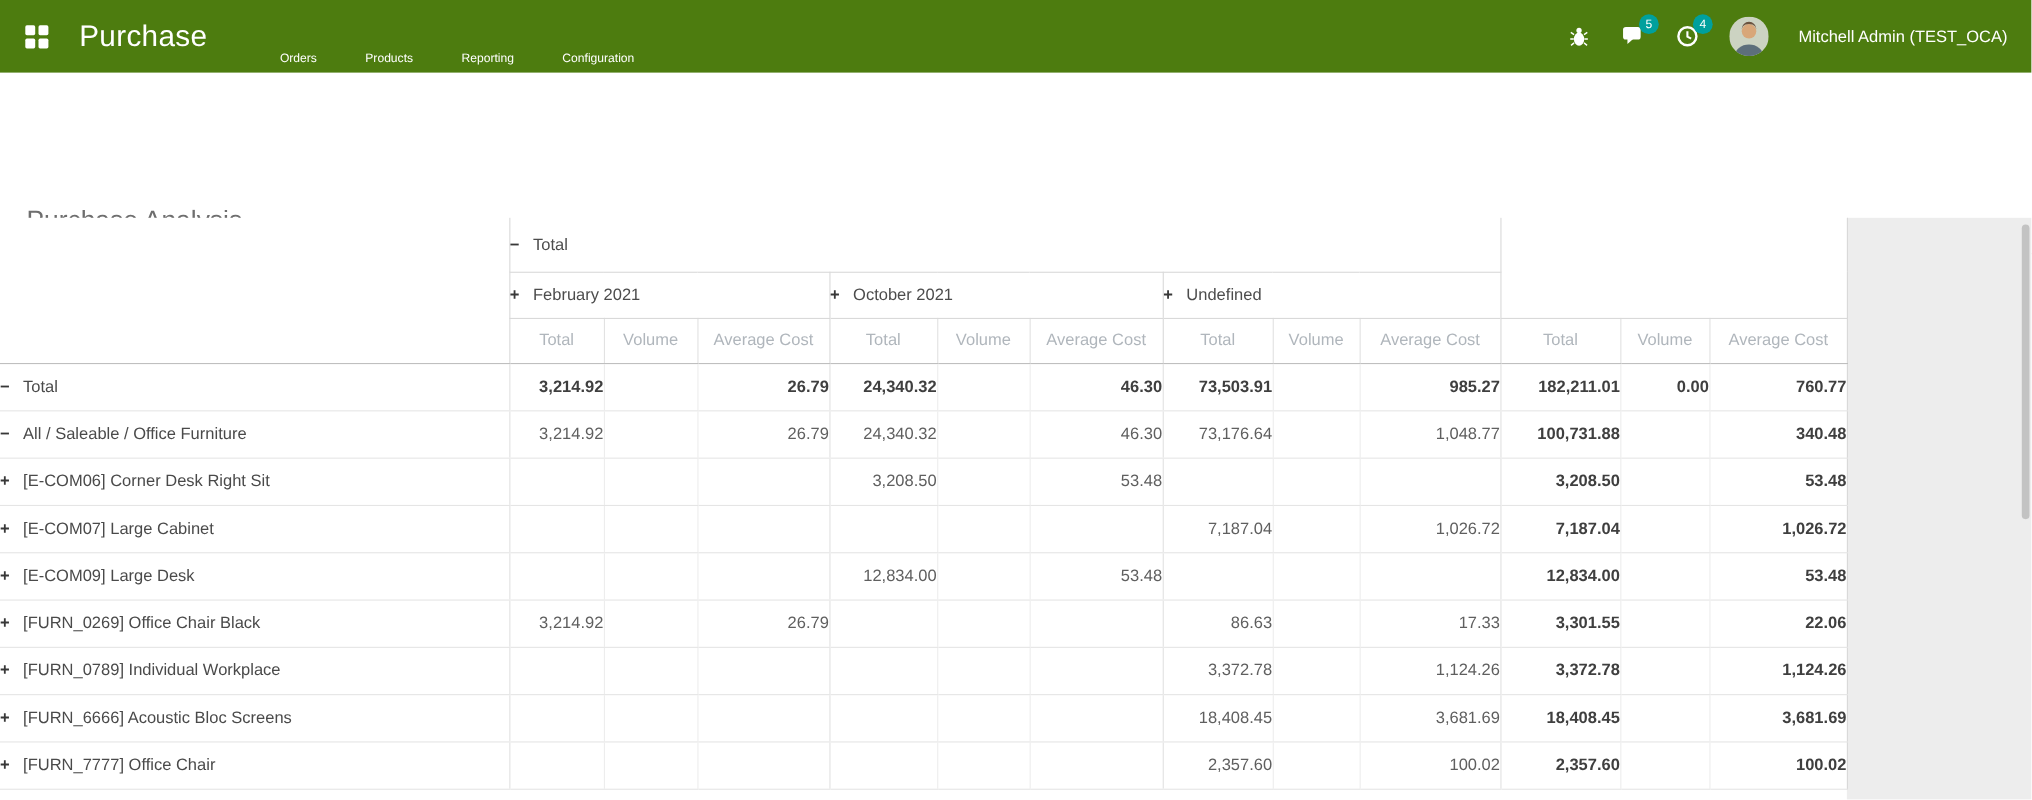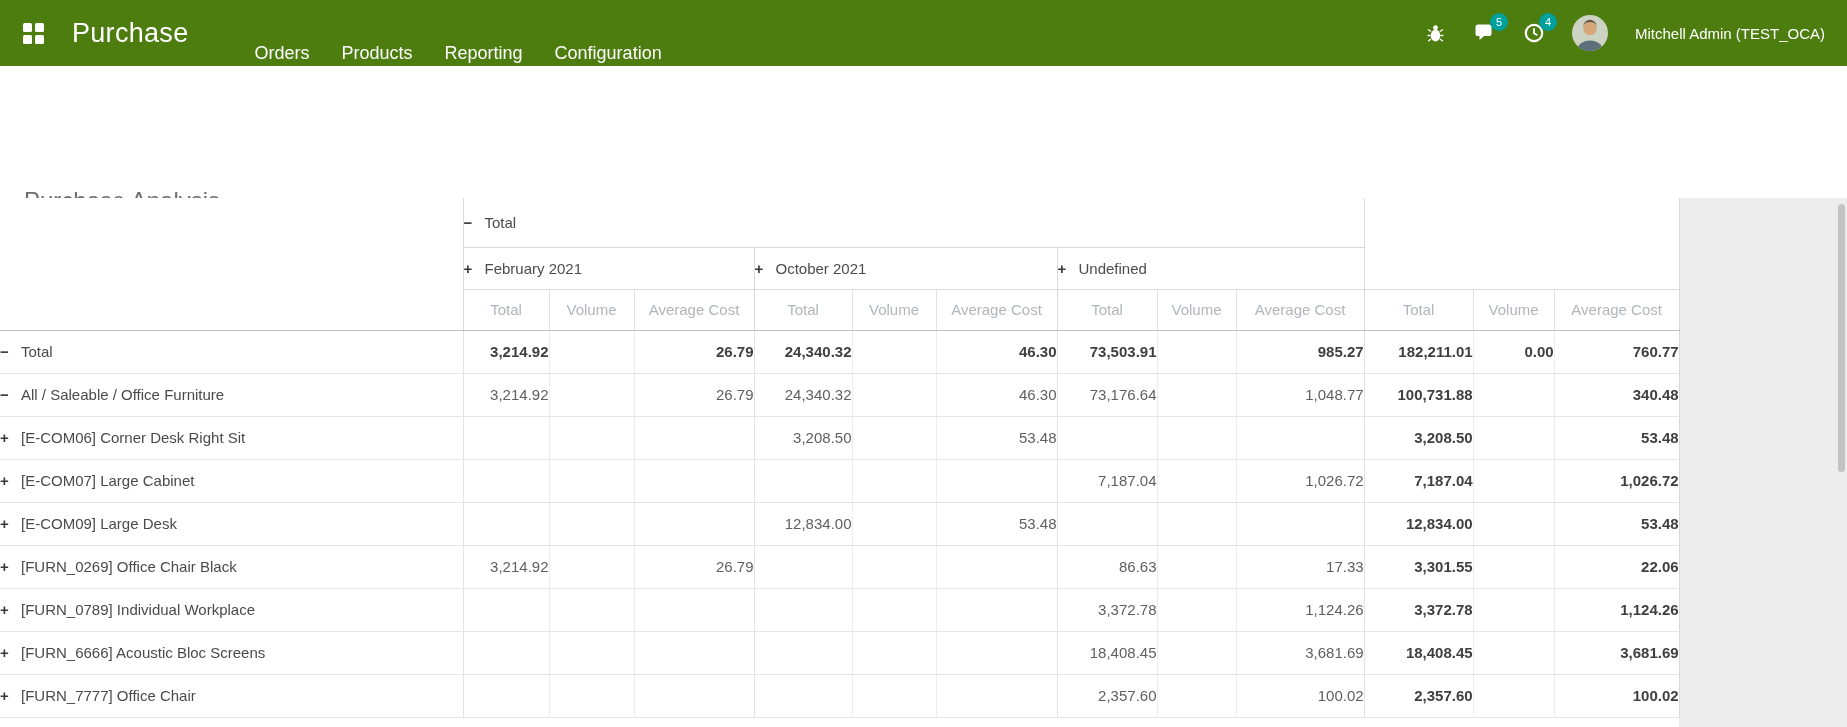--- a/index.html
+++ b/index.html
@@ -3,21 +3,21 @@
 <meta charset="utf-8">
 <style>
   html,body{margin:0;padding:0;background:#fff;}
   *{box-sizing:border-box;font-family:"Liberation Sans",sans-serif;}
   #app{position:relative;width:1847px;height:727px;overflow:hidden;background:#fff;}
 
   
   .navbar{position:absolute;top:0;left:0;width:1847px;height:66px;background:#4d7c0f;display:flex;align-items:center;color:#fff;}
   .apps-btn{margin-left:20px;width:26px;height:26px;display:flex;align-items:center;justify-content:center;cursor:pointer;}
   .brand{font-size:27px;font-weight:400;margin-left:26px;letter-spacing:.3px;}
-  .nav-menu{display:flex;gap:32px;margin-left:66px;font-size:18px;margin-top:40px;}
+  .nav-menu{display:flex;gap:44px;margin-left:66px;font-size:11px;margin-top:40px;}
   .nav-item{cursor:pointer;white-space:nowrap;}
   .nav-right{margin-left:auto;display:flex;align-items:center;gap:27px;padding-right:22px;}
   .nav-icon-btn{position:relative;display:flex;align-items:center;justify-content:center;width:22px;height:24px;cursor:pointer;}
   .nbadge{position:absolute;top:-8px;right:-12px;background:#00a09d;color:#fff;font-size:11px;min-width:18px;height:18px;line-height:18px;border-radius:10px;text-align:center;padding:0 3px;}
   .avatar{width:36px;height:36px;border-radius:50%;overflow:hidden;flex:0 0 36px;cursor:pointer;}
   .user-name{font-size:15px;cursor:pointer;white-space:nowrap;}
 
   
   .control-panel{position:absolute;top:66px;left:0;width:1847px;height:132px;background:#fff;border-bottom:1px solid #d5d5d5;margin-top:33px;}
   .cp-title{position:absolute;left:24px;top:88px;font-size:24px;color:#6e6e6e;}

